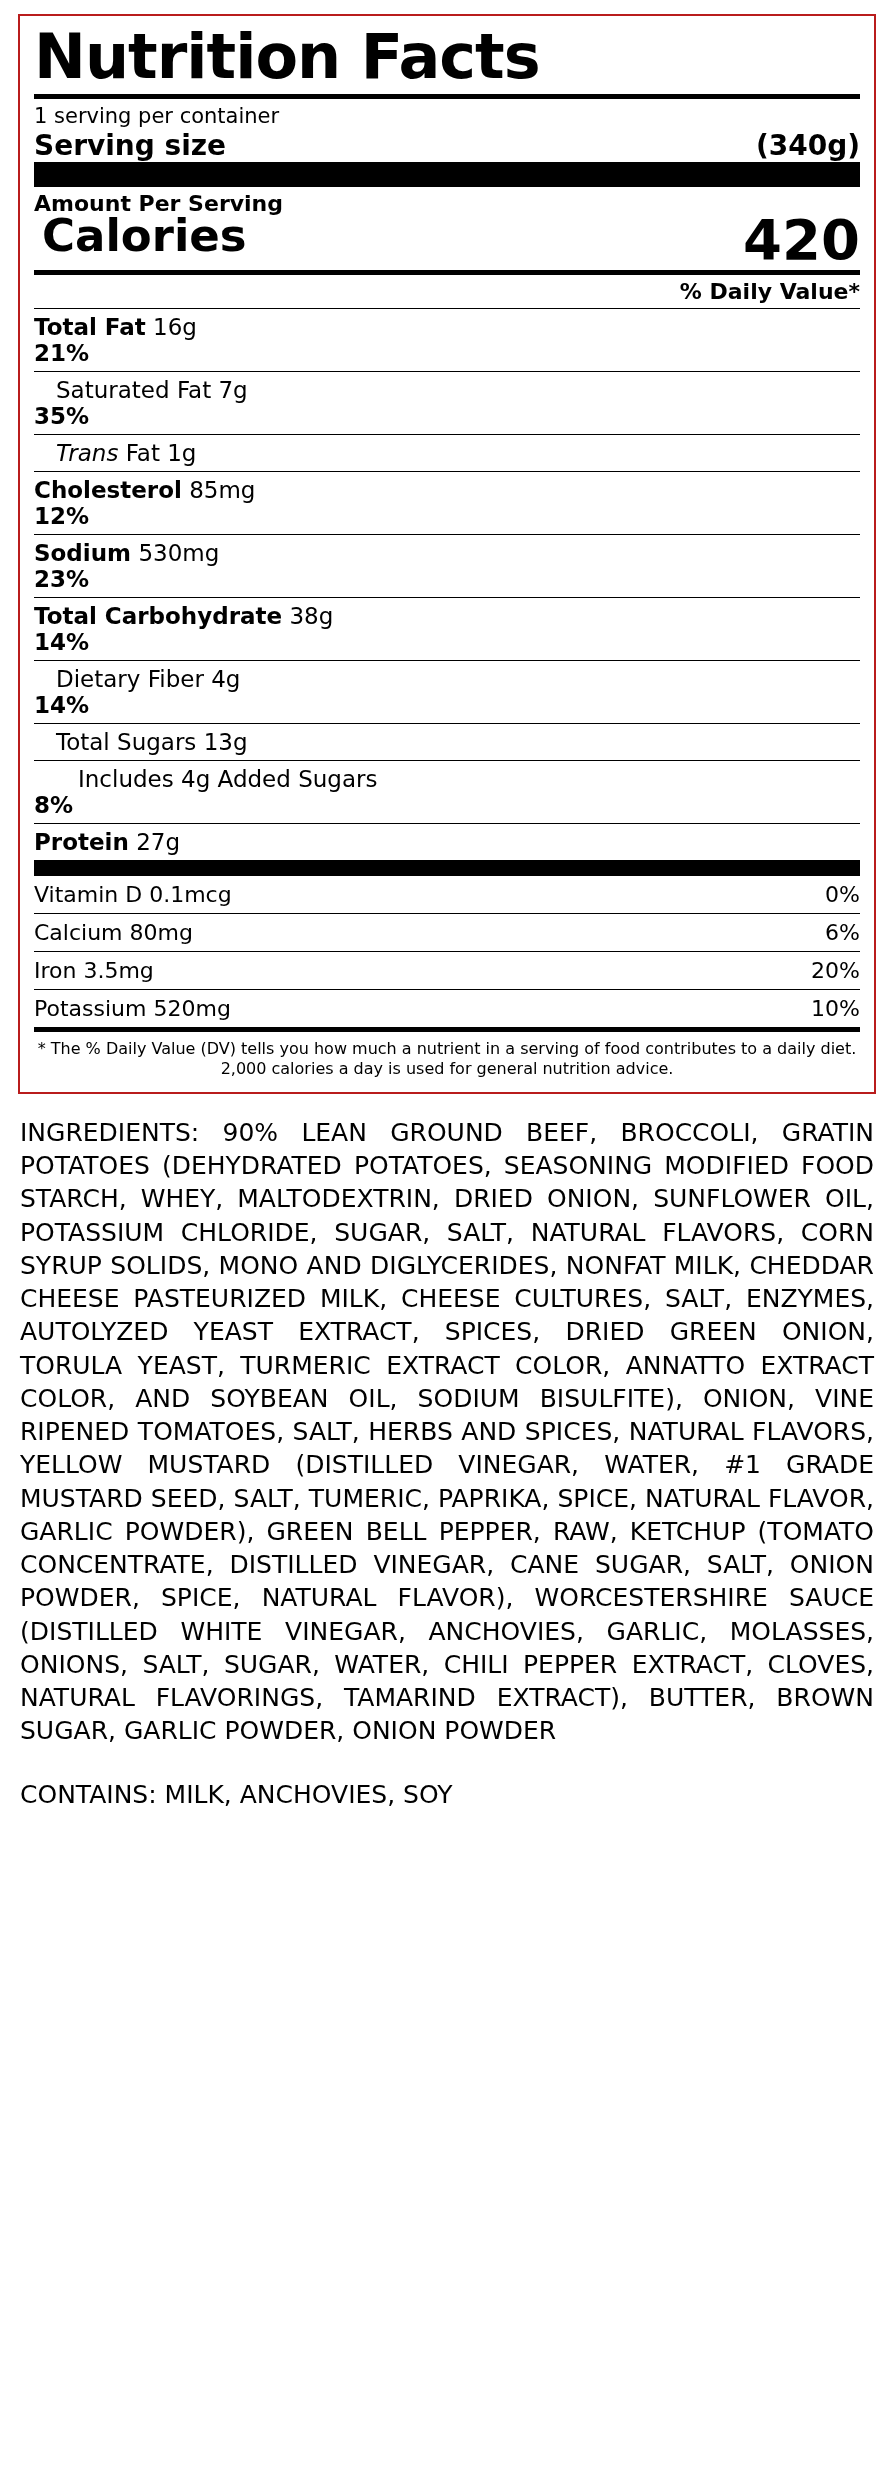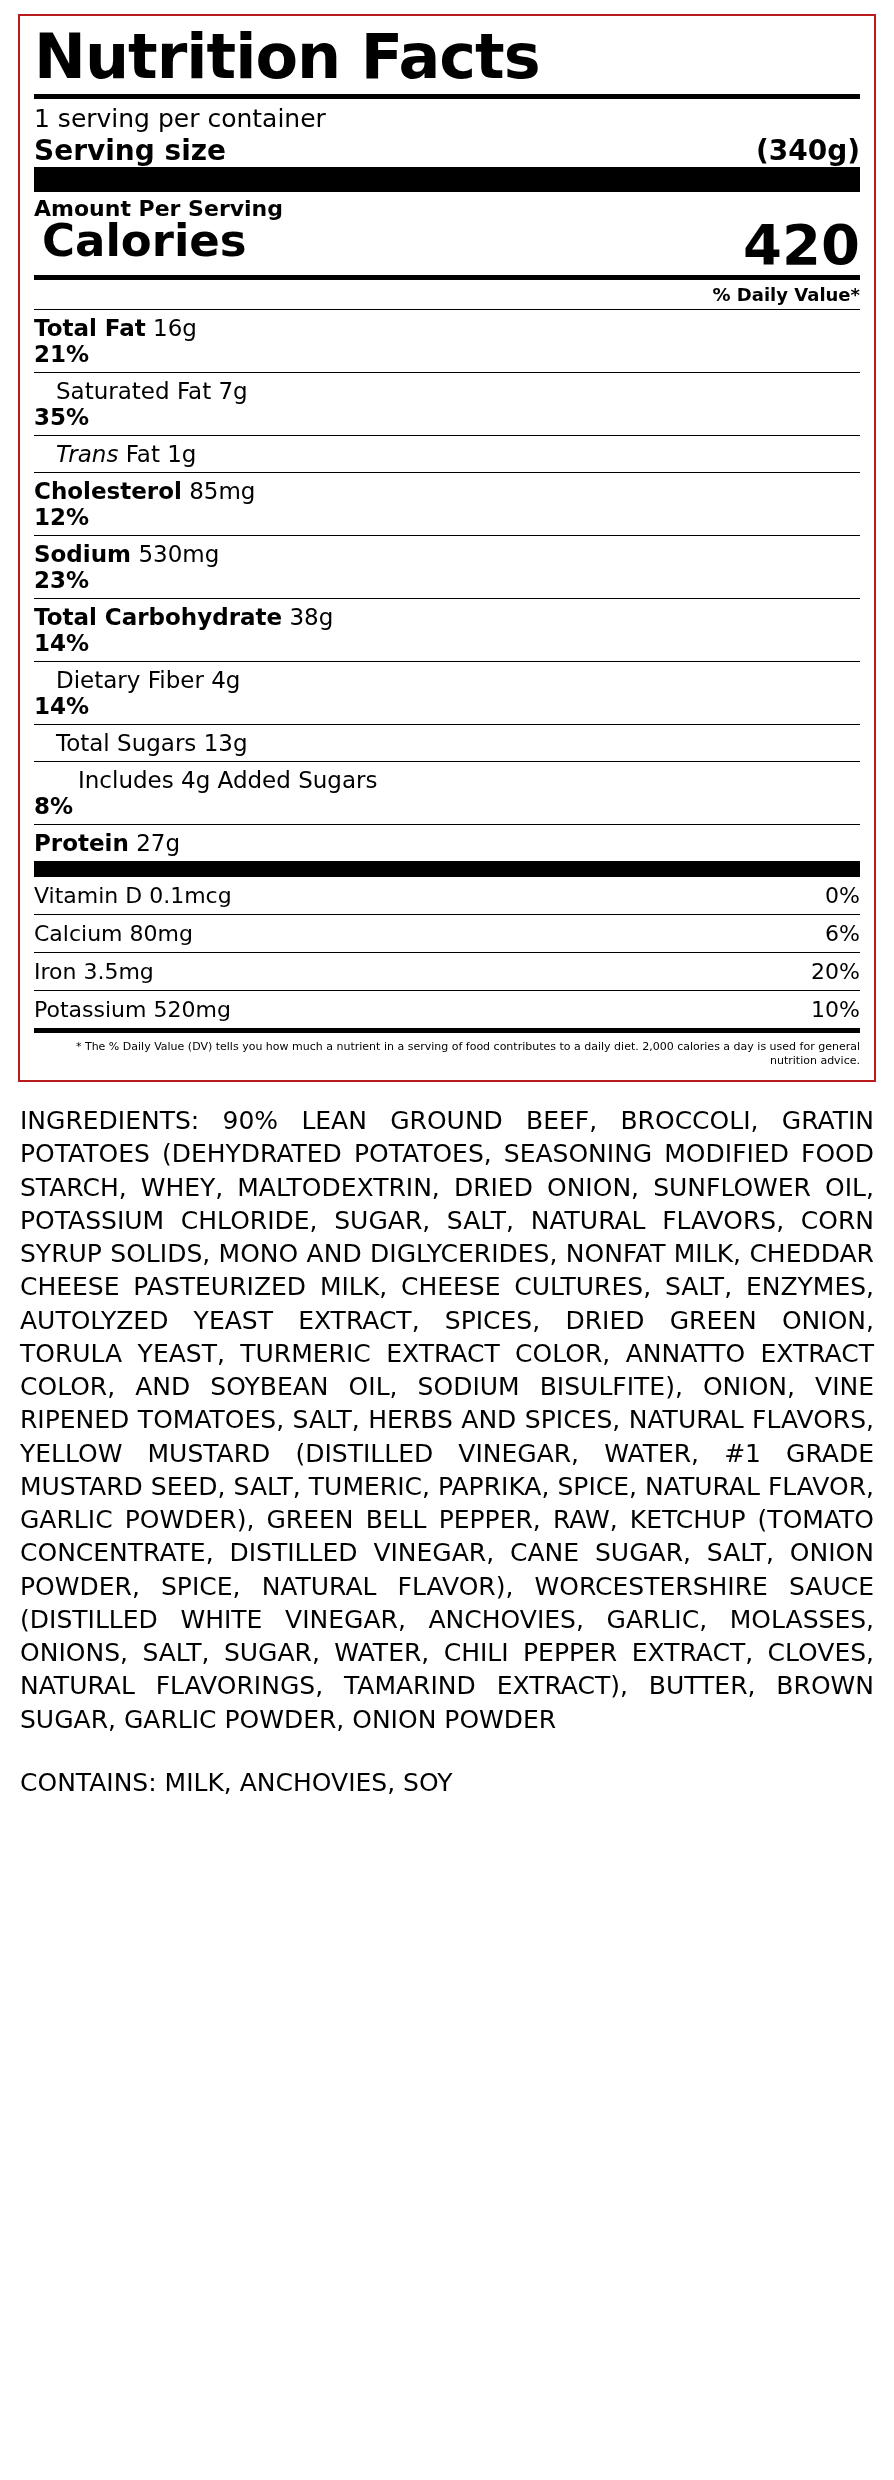--- a/index.html
+++ b/index.html
@@ -33,21 +33,21 @@
     letter-spacing: -1px;
     margin: 2px 0 6px 0;
     white-space: nowrap;
   }
   .rule-thin { border-bottom: 1px solid #000; }
   .rule-med  { border-bottom: 5px solid #000; }
   .rule-thick{ border-bottom: 25px solid #000; }
   .rule-thick2{ border-bottom: 16px solid #000; }
 
   .servings {
-    font-size: 25px;
+    font-size: 21px;
     margin: 5px 0 1px 0;
   }
   .serving-size-row {
     display: flex;
     justify-content: space-between;
     align-items: baseline;
     font-weight: bold;
     font-size: 28px;
   }
 
@@ -69,21 +69,21 @@
   }
   .calories-value {
     font-weight: bold;
     font-size: 56px;
     line-height: 1.0;
   }
 
   .dv-head {
     text-align: right;
     font-weight: bold;
-    font-size: 18px;
+    font-size: 22px;
     padding: 4px 0 4px 0;
   }
 
   .nf-row {
     display: flex;
     justify-content: space-between;
     align-items: baseline;
     font-size: 23px;
     padding: 5px 0 5px 0;
     flex-direction: column;
@@ -97,24 +97,24 @@
   .vit-row {
     display: flex;
     justify-content: space-between;
     align-items: baseline;
     font-size: 22px;
     padding: 6px 0 6px 0;
   }
   .vit-row .right { font-weight: normal; }
 
   .footnote {
-    font-size: 11px;
+    font-size: 16px;
     line-height: 1.28;
     padding: 7px 0 2px 0;
-    text-align: right;
+    text-align: center;
   }
 
   
   .ingredients {
     font-size: 25px;
     line-height: 1.33;
     text-align: justify;
     margin: 22px 2px 0 2px;
   }
   .contains {

